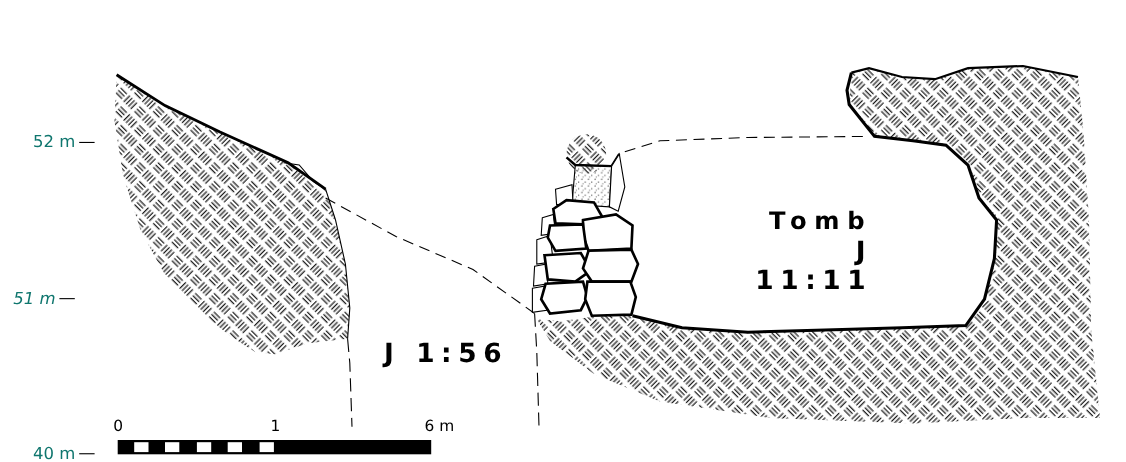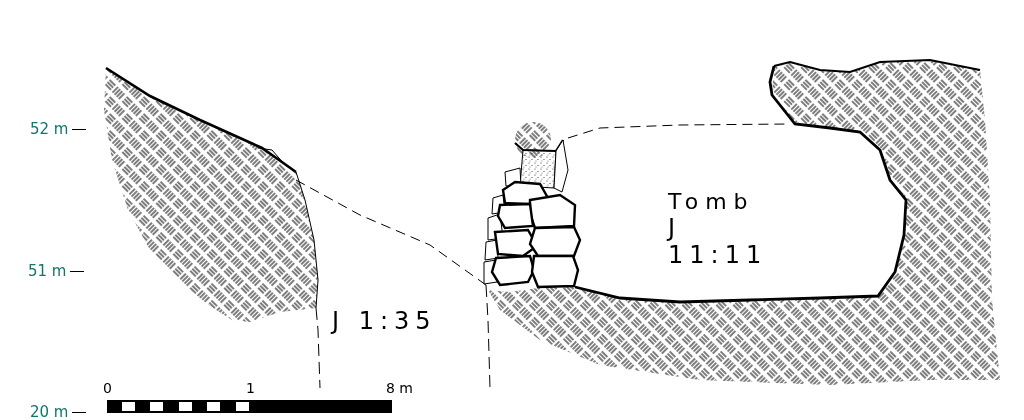--- a/index.html
+++ b/index.html
@@ -2,21 +2,21 @@
 <html><head>
 <meta charset="utf-8">
 <style>
   html, body { margin: 0; padding: 0; background: #ffffff; }
   body { width: 1024px; height: 420px; position: relative; overflow: hidden;
          font-family: "DejaVu Sans", sans-serif; }
   #drawing { position: absolute; left: 0; top: 0; width: 1024px; height: 420px; }
   .elev { position: absolute; font-size: 15px; color: #0f766e; white-space: nowrap; }
   .elev .tick { display: inline-block; width: 14px; height: 1px; background: #000;
                 vertical-align: middle; margin-left: 4px; }
-  .lbl { position: absolute; font-weight: normal; color: #000; text-align: left;
+  .lbl { position: absolute; font-weight: bold; color: #000; text-align: right;
          font-family: "DejaVu Sans", sans-serif; line-height: 1.12; }
   .lbl .name { font-size: 22px; letter-spacing: 7px; }
   .lbl .code { font-size: 24px; letter-spacing: 6px; }
   .scale-lbl { position: absolute; font-size: 14px; color: #000; }
 </style>
 </head>
 <body>
 
 <svg id="drawing" viewBox="0 0 1024 420" xmlns="http://www.w3.org/2000/svg">
   <defs>
@@ -95,30 +95,30 @@
     <rect x="150" y="402" width="13" height="9" fill="#fff"></rect>
     <rect x="179" y="402" width="13" height="9" fill="#fff"></rect>
     <rect x="207" y="402" width="13" height="9" fill="#fff"></rect>
     <rect x="236" y="402" width="13" height="9" fill="#fff"></rect>
   </g>
 </svg>
 
 <div class="elev" style="left:30px; top:120px;">
   <span>52 m</span><span class="tick"></span>
 </div>
-<div class="elev" style="left:28px; top:262px;">
+<div class="elev" style="left:12px; top:262px;font-style:italic;">
   <span>51 m</span><span class="tick"></span>
 </div>
 <div class="elev" style="left:30px; top:403px;">
-  <span>20 m</span><span class="tick"></span>
+  <span>40 m</span><span class="tick"></span>
 </div>
 
 <div class="lbl" style="left:332px; top:308px; width:130px;">
-  <div class="code">J 1:35</div>
+  <div class="code">J 1:56</div>
 </div>
 <div class="lbl" style="left:668px; top:190px; width:125px;">
   <div class="name">Tomb</div>
   <div class="code">J 11:11</div>
 </div>
 
 <div class="scale-lbl" style="left:103px; top:380px;">0</div>
 <div class="scale-lbl" style="left:246px; top:380px;">1</div>
-<div class="scale-lbl" style="left:386px; top:380px;">8 m</div>
+<div class="scale-lbl" style="left:386px; top:380px;">6 m</div>
 
 </body></html>

